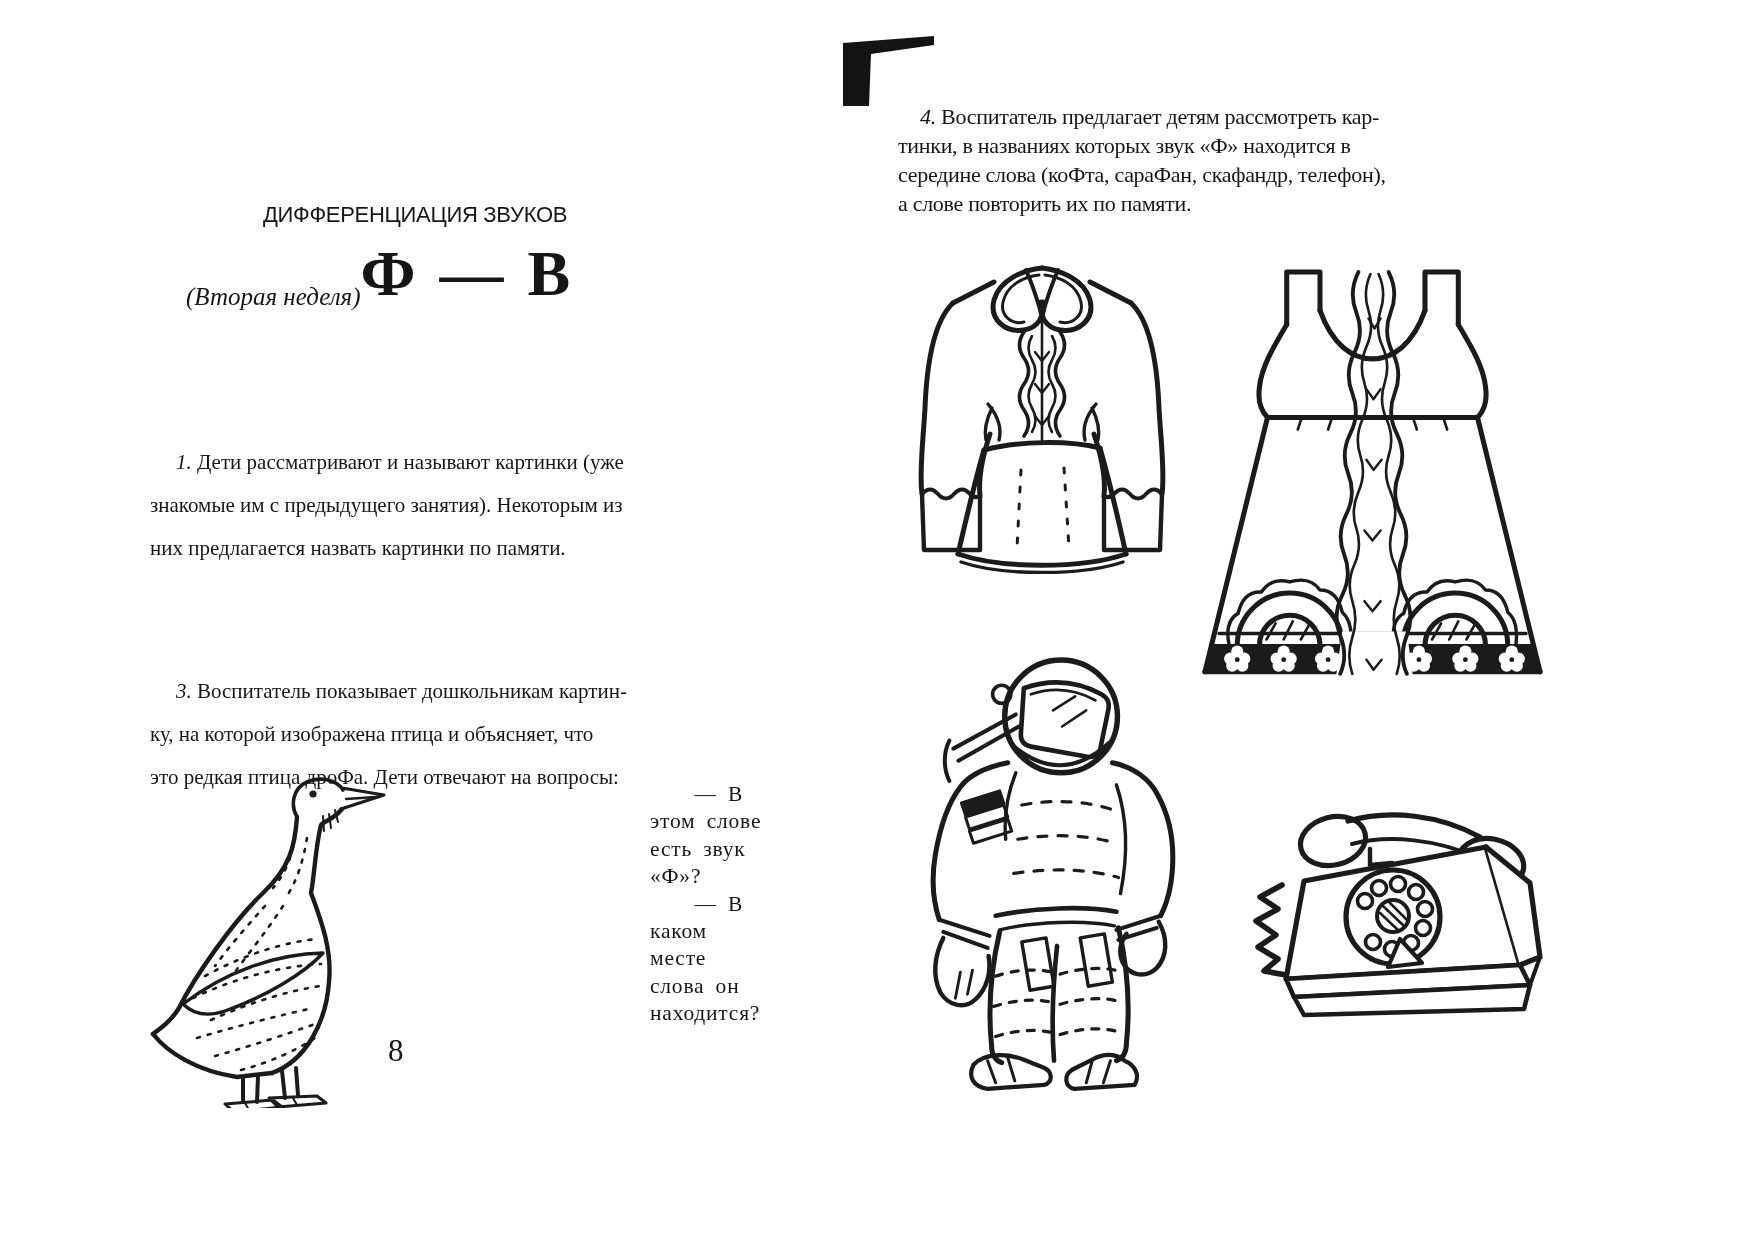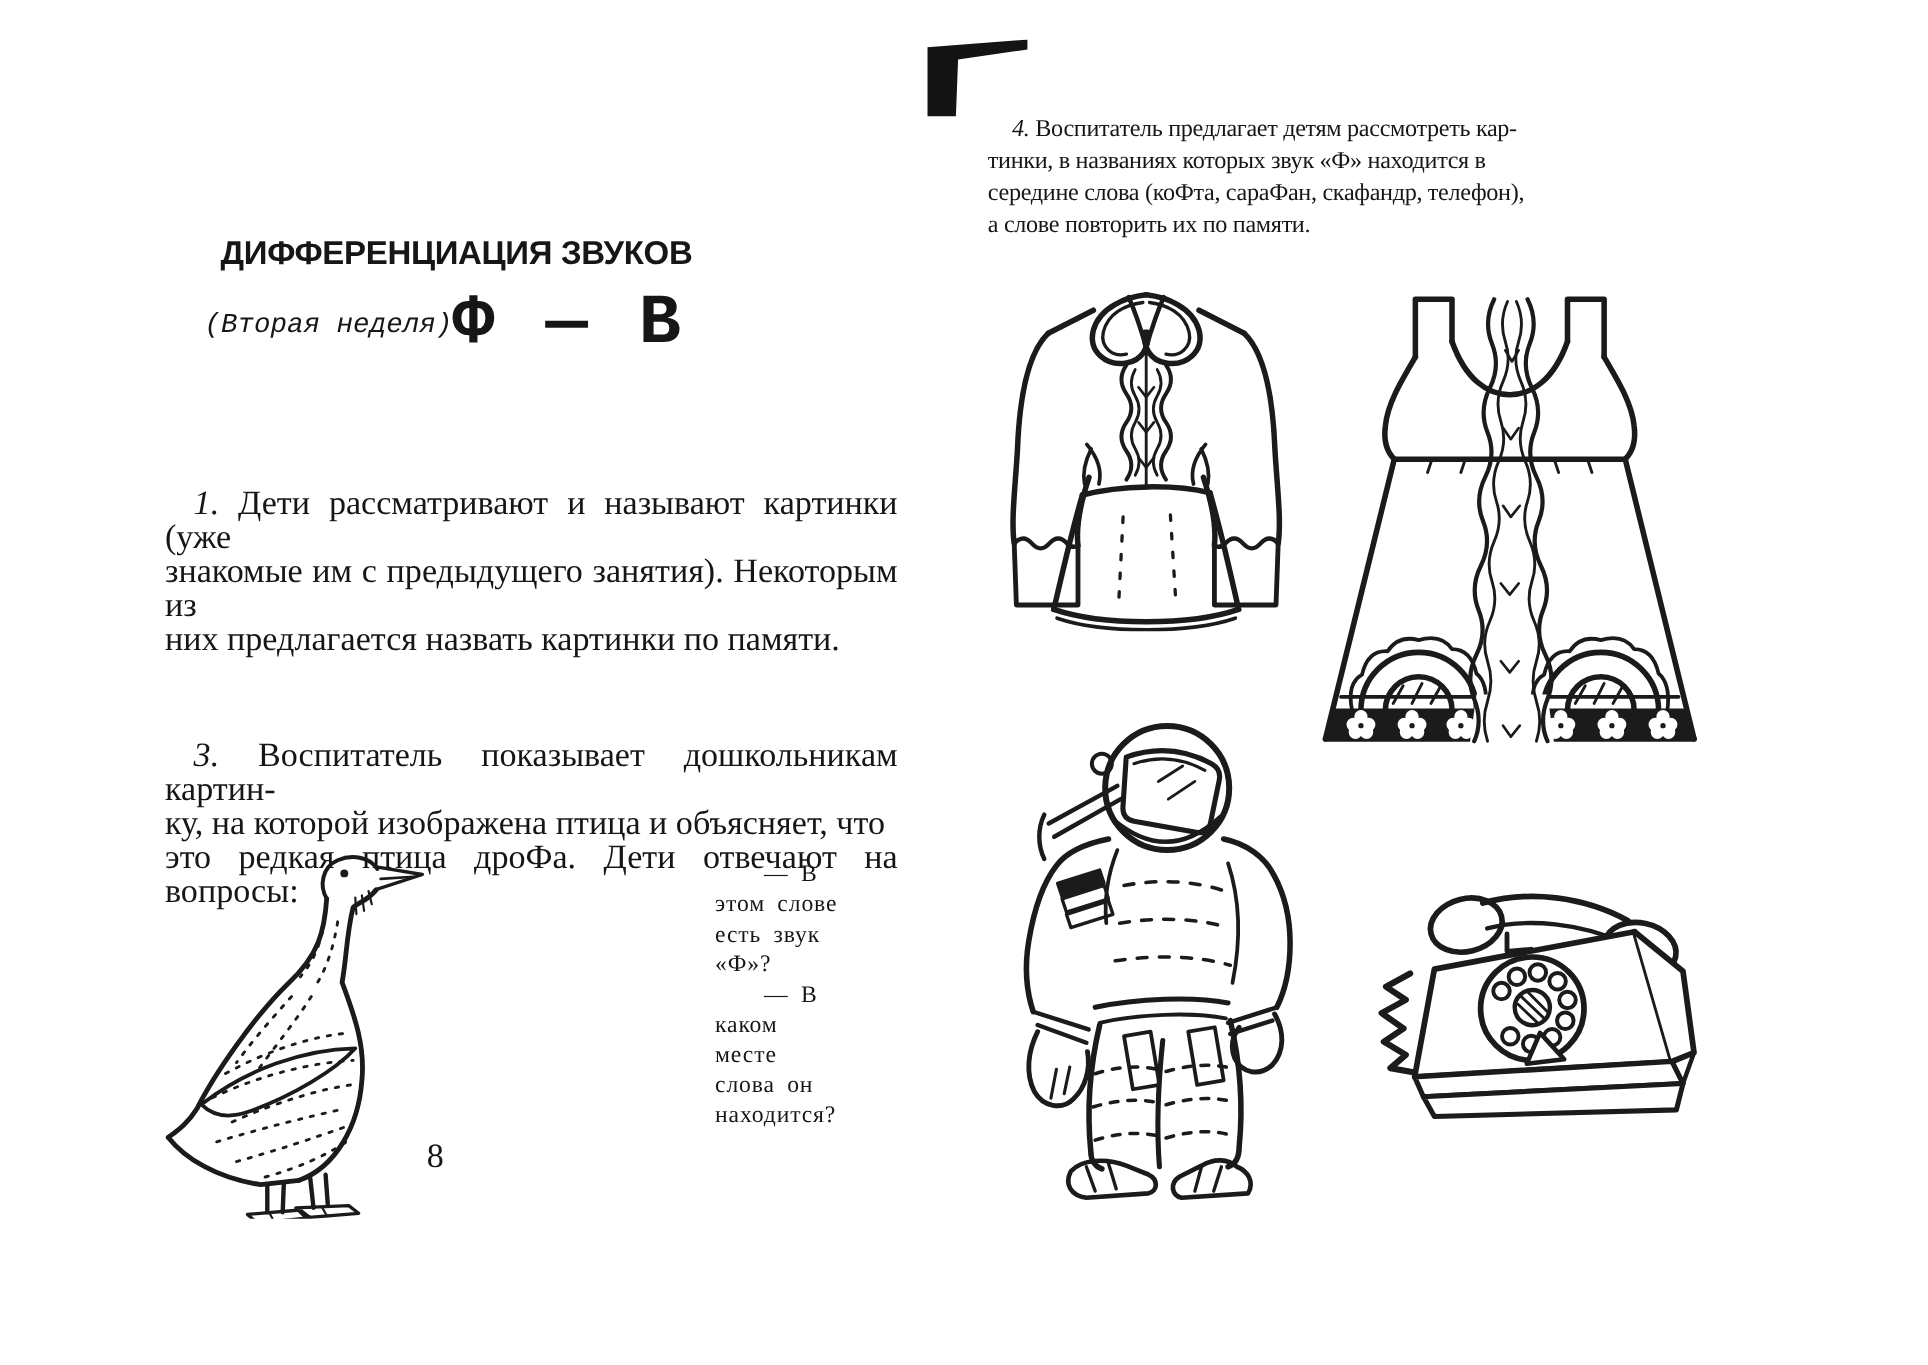--- a/index.html
+++ b/index.html
@@ -3,32 +3,32 @@
 <meta charset="utf-8">
 <style>
   html,body{margin:0;padding:0;background:#d8d8d8;}
   .page{
     position:relative;width:1753px;height:1241px;background:#ffffff;
     color:#161616;font-family:"Liberation Serif","DejaVu Serif",serif;
     overflow:hidden;
   }
   .abs{position:absolute;}
   .heading{
-    left:150px;top:214px;width:530px;text-align:center;
+    left:150px;top:202px;width:530px;text-align:center;
     font-family:"Liberation Sans","DejaVu Sans",sans-serif;
-    font-weight:bold;font-size:30px;letter-spacing:-0.3px;white-space:nowrap;
+    font-weight:normal;font-size:22px;letter-spacing:-0.3px;white-space:nowrap;
   }
   .subline{
-    left:186px;top:259px;display:flex;align-items:center;white-space:nowrap;
-    font-family:Liberation Mono, monospace;
+    left:186px;top:237px;display:flex;align-items:flex-end;white-space:nowrap;
+    font-family:Liberation Serif, serif;
   }
   .week-note{font-style:italic;font-size:25px;}
   .sounds{font-weight:bold;font-size:64px;letter-spacing:4px;}
   .par{
-    width:666px;font-size:31px;line-height:31px;text-indent:26px;
+    width:666px;font-size:21px;line-height:43px;text-indent:26px;
     text-align:justify;margin:0;
   }
   .par .lines{white-space:pre-line;}
   .par .num{font-style:italic;}
   .par4{width:500px;font-size:22px;line-height:29px;text-indent:22px;letter-spacing:-0.3px;}
   .questions{
     left:650px;top:781px;width:112px;margin:0;
     font-size:21.5px;line-height:27.4px;white-space:pre-line;
     letter-spacing:0.8px;word-spacing:5px;
   }

